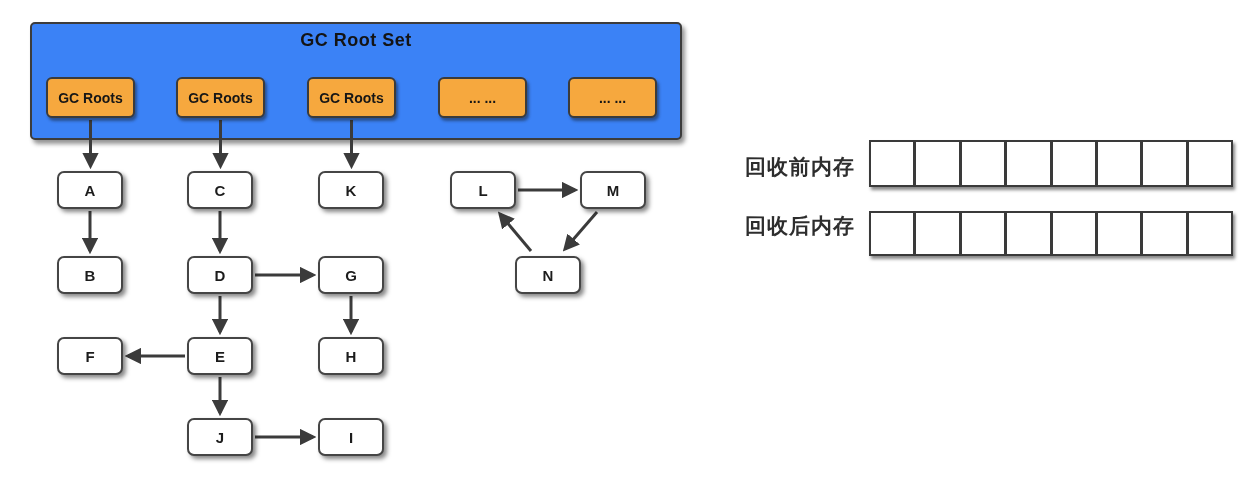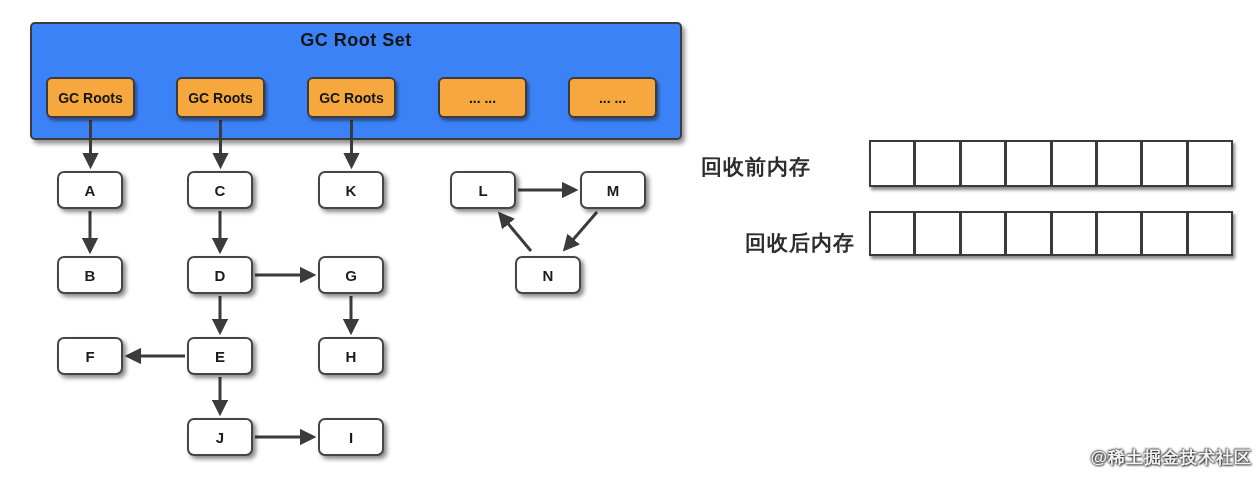--- a/index.html
+++ b/index.html
@@ -68,52 +68,51 @@
       <line x1="220" y1="296" x2="220" y2="332" stroke="#3b3b3b" stroke-width="3" marker-end="url(#arr)"></line>
       <line x1="185" y1="356" x2="128" y2="356" stroke="#3b3b3b" stroke-width="3" marker-end="url(#arr)"></line>
       <line x1="351" y1="296" x2="351" y2="332" stroke="#3b3b3b" stroke-width="3" marker-end="url(#arr)"></line>
       <line x1="220" y1="377" x2="220" y2="413" stroke="#3b3b3b" stroke-width="3" marker-end="url(#arr)"></line>
       <line x1="255" y1="437" x2="313" y2="437" stroke="#3b3b3b" stroke-width="3" marker-end="url(#arr)"></line>
       <line x1="518" y1="190" x2="575" y2="190" stroke="#3b3b3b" stroke-width="3" marker-end="url(#arr)"></line>
       <line x1="597" y1="212" x2="565" y2="249" stroke="#3b3b3b" stroke-width="3" marker-end="url(#arr)"></line>
       <line x1="531" y1="251" x2="500" y2="214" stroke="#3b3b3b" stroke-width="3" marker-end="url(#arr)"></line>
     </svg>
 
-  <div class="watermark">@稀土掘金技术社区</div>
 <div class="root-box" style="background: rgb(246, 168, 62); left: 46px; top: 77px; width: 89px; height: 41px;">GC Roots</div>
     <div class="root-box" style="background: rgb(246, 168, 62); left: 176px; top: 77px; width: 89px; height: 41px;">GC Roots</div>
     <div class="root-box" style="background: rgb(246, 168, 62); left: 307px; top: 77px; width: 89px; height: 41px;">GC Roots</div>
     <div class="root-box" style="background: rgb(246, 168, 62); left: 438px; top: 77px; width: 89px; height: 41px;">... ...</div>
     <div class="root-box" style="background: rgb(246, 168, 62); left: 568px; top: 77px; width: 89px; height: 41px;">... ...</div>
     <div class="node" style="left: 57px; top: 171px; width: 66px; height: 38px;">A</div>
     <div class="node" style="left: 187px; top: 171px; width: 66px; height: 38px;">C</div>
     <div class="node" style="left: 318px; top: 171px; width: 66px; height: 38px;">K</div>
     <div class="node" style="left: 450px; top: 171px; width: 66px; height: 38px;">L</div>
     <div class="node" style="left: 580px; top: 171px; width: 66px; height: 38px;">M</div>
     <div class="node" style="left: 57px; top: 256px; width: 66px; height: 38px;">B</div>
     <div class="node" style="left: 187px; top: 256px; width: 66px; height: 38px;">D</div>
     <div class="node" style="left: 318px; top: 256px; width: 66px; height: 38px;">G</div>
     <div class="node" style="left: 515px; top: 256px; width: 66px; height: 38px;">N</div>
     <div class="node" style="left: 57px; top: 337px; width: 66px; height: 38px;">F</div>
     <div class="node" style="left: 187px; top: 337px; width: 66px; height: 38px;">E</div>
     <div class="node" style="left: 318px; top: 337px; width: 66px; height: 38px;">H</div>
     <div class="node" style="left: 187px; top: 418px; width: 66px; height: 38px;">J</div>
     <div class="node" style="left: 318px; top: 418px; width: 66px; height: 38px;">I</div>
-    <div class="mem-label" style="left: 691px; width: 120px; top: 152.5px;">回收前内存</div>
+    <div class="mem-label" style="left: 735px; width: 120px; top: 152.5px;">回收前内存</div>
     <div class="mem-bar" style="left: 869px; top: 140px; width: 364px; height: 47px;">
       <div class="mem-cell"></div>
       <div class="mem-cell"></div>
       <div class="mem-cell"></div>
       <div class="mem-cell"></div>
       <div class="mem-cell"></div>
       <div class="mem-cell"></div>
       <div class="mem-cell"></div>
       <div class="mem-cell"></div>
     </div>
-    <div class="mem-label" style="left: 735px; width: 120px; top: 229px;">回收后内存</div>
+    <div class="mem-label" style="left: 735px; width: 120px; top: 212px;">回收后内存</div>
     <div class="mem-bar" style="left: 869px; top: 211px; width: 364px; height: 45px;">
       <div class="mem-cell"></div>
       <div class="mem-cell"></div>
       <div class="mem-cell"></div>
       <div class="mem-cell"></div>
       <div class="mem-cell"></div>
       <div class="mem-cell"></div>
       <div class="mem-cell"></div>
       <div class="mem-cell"></div>
     </div>

